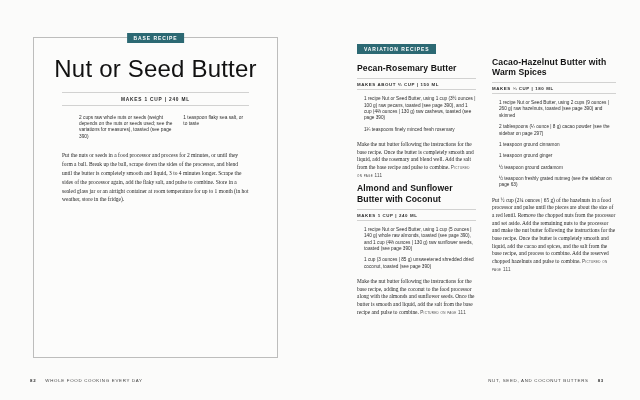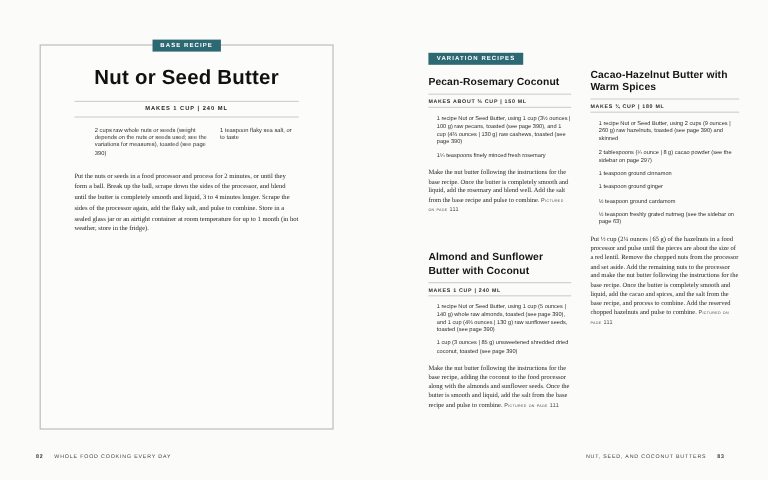--- a/index.html
+++ b/index.html
@@ -12,21 +12,21 @@
     position:absolute; left:33px; top:37px; width:245px; height:321px;
     border:1px solid #bdbdbc; background:#fcfcfb;
   }
   .badge {
     display:inline-block; background:#2c6973; color:#ffffff;
     font-size:5px; font-weight:bold; letter-spacing:0.9px;
     padding:2.5px 7px 2px; white-space:nowrap;
   }
   .left-box .badge { position:absolute; top:-5.5px; left:50%; transform:translateX(-50%); }
   .main-title {
-    margin-top:17px; text-align:center; font-weight:bold; font-size:17px;
+    margin-top:17px; text-align:center; font-weight:normal; font-size:24px;
     letter-spacing:0.2px; color:#111;
   }
   .yield-bar {
     margin:9px 28px 0; border-top:1px solid #d2d2d1; border-bottom:1px solid #d2d2d1;
     padding:3.5px 0 3px; text-align:center;
     font-size:4.8px; font-weight:bold; letter-spacing:0.8px; color:#2a2a2a; white-space:nowrap;
   }
   .ing-row { display:flex; margin:9px 30px 0 45px; }
   .ing-row .col-a { width:104px; }
   .ing-row .col-b { width:66px; margin-left:4px; }
@@ -51,21 +51,21 @@
     padding:3px 0 2.5px; font-size:4.4px; font-weight:bold; letter-spacing:0.6px;
     color:#2a2a2a; white-space:nowrap;
   }
   .r-ing { margin:6px 0 0 7px; }
   .r-ing .ing-text { font-size:4.7px; line-height:1.35; }
   .r-body { margin-top:8px; font-size:5.4px; line-height:1.42; }
   .pictured {
     font-family:"Liberation Sans", sans-serif; font-variant:small-caps;
     font-size:4.6px; letter-spacing:0.3px; color:#4a4a4a;
   }
-  .recipe + .recipe { margin-top:30px; }
+  .recipe + .recipe { margin-top:4px; }
 
   
   .footer {
     position:absolute; bottom:17px; display:flex; align-items:baseline; gap:9px;
     font-size:4.4px; letter-spacing:0.7px; color:#3f3f3f; white-space:nowrap;
   }
   .footer-left { left:30px; }
   .footer-right { right:36px; }
   .pagenum { font-weight:bold; color:#333; }
 </style>
@@ -86,21 +86,21 @@
   </div>
   <div class="footer footer-left">
     <span class="pagenum">82</span>
     <span>WHOLE FOOD COOKING EVERY DAY</span>
   </div>
 
   <div class="rcol rcol-1">
     <span class="badge">VARIATION RECIPES</span>
 
     <div class="recipe">
-      <h2 class="recipe-title">Pecan-Rosemary Coconut</h2>
+      <h2 class="recipe-title">Pecan-Rosemary Butter</h2>
       <div class="yield-bar2">MAKES ABOUT ⅔ CUP  |  150 ML</div>
       <div class="r-ing">
         <p class="ing-text">1 recipe Nut or Seed Butter, using 1 cup (3½ ounces | 100 g) raw pecans, toasted (see page 390), and 1 cup (4⅔ ounces | 130 g) raw cashews, toasted (see page 390)</p>
         <p class="ing-text" style="margin-top:5px">1¼ teaspoons finely minced fresh rosemary</p>
       </div>
       <p class="body-copy r-body"><span>Make the nut butter following the instructions for the base recipe. Once the butter is completely smooth and liquid, add the rosemary and blend well. Add the salt from the base recipe and pulse to combine. </span><span class="pictured">Pictured on page 111</span></p>
     </div>
 
     <div class="recipe">
       <h2 class="recipe-title">Almond and Sunflower Butter with Coconut</h2>

